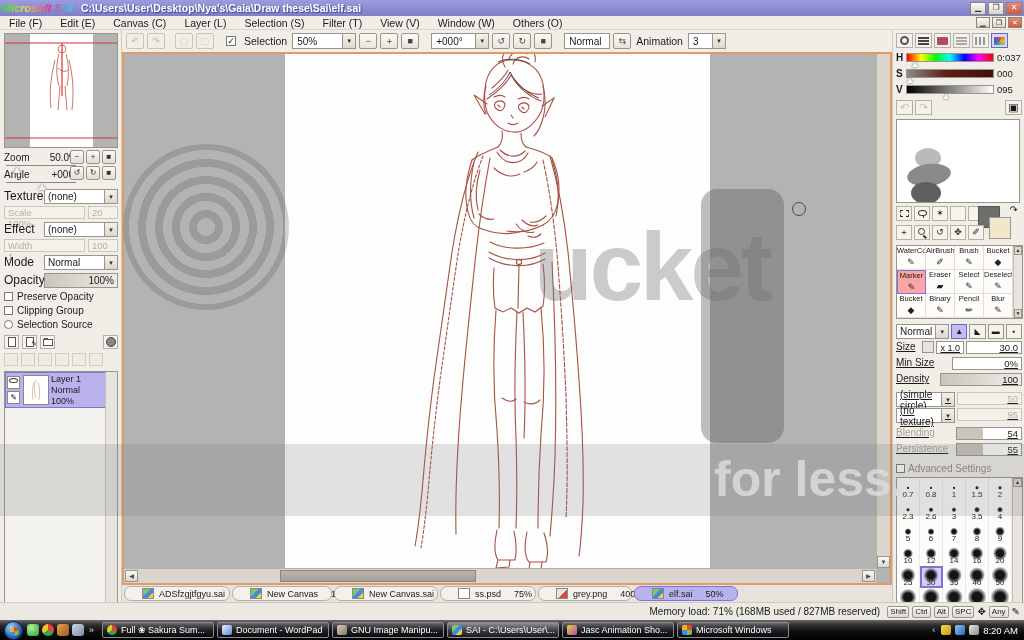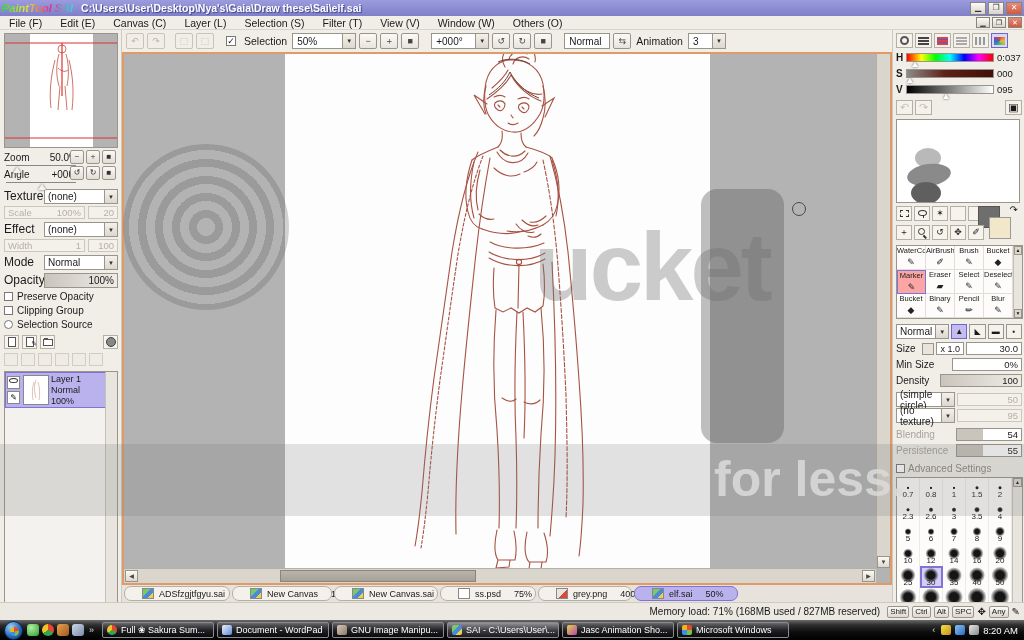--- a/index.html
+++ b/index.html
@@ -51,21 +51,21 @@
   .trk{position:relative;height:1px;background:#888;width:70px;margin-left:2px;}
   .thumb{position:absolute;top:2px;width:0;height:0;border-left:4px solid transparent;border-right:4px solid transparent;border-bottom:6px solid #f5f2ec;filter:drop-shadow(0 0 1px #666);}
   .navbtns{position:absolute;right:2px;top:0;display:grid;grid-template-columns:repeat(3,14px);grid-auto-rows:14px;gap:2px;}
   .sqbtn{background:linear-gradient(180deg,#fbf9f5,#e2ddd4);border:1px solid #9a958c;border-radius:2px;
     font-size:8px;line-height:12px;text-align:center;color:#333;}
   .lrow{display:flex;align-items:center;height:16px;margin-top:2px;}
   .llab{font-size:12px;width:40px;}
   .lbox{flex:1;height:15px;background:#fff;border:1px solid #9a958c;display:flex;align-items:center;}
   .lbox .cv{padding:0 3px;font-size:10px;flex:1;}
   .disrow{display:flex;align-items:center;height:14px;margin-top:1px;gap:3px;}
-  .dbox{height:13px;border:1px solid #ccc7bd;color:#b5b0a6;font-size:9.5px;display:flex;align-items:flex-start;padding:0 3px;background:#f4f1eb;}
+  .dbox{height:13px;border:1px solid #ccc7bd;color:#b5b0a6;font-size:9.5px;display:flex;align-items:flex-start;padding:0 3px;background:#f4f1eb;flex-direction:column;}
   .checkrow{display:flex;align-items:center;height:12px;margin-top:2px;font-size:10px;gap:4px;}
   .cb{width:9px;height:9px;border:1px solid #777;background:#fff;}
   .rb{width:9px;height:9px;border:1px solid #777;background:#fff;border-radius:50%;}
   .ltbrow{display:flex;align-items:center;gap:3px;height:17px;margin-top:3px;}
   .lticon{width:15px;height:14px;border:1px solid #b5b0a6;background:#f7f4ee;position:relative;}
   .pg{position:absolute;left:3px;top:1px;width:8px;height:10px;background:#fff;border:1px solid #555;}
   .pen7{position:absolute;right:-1px;bottom:0;font-size:7px;color:#333;}
   .fold{position:absolute;left:2px;top:3px;width:10px;height:7px;background:#fff;border:1px solid #555;}
   .fold:before{content:"";position:absolute;left:0;top:-2px;width:4px;height:2px;background:#555;}
   .mask{position:absolute;left:2px;top:1px;width:10px;height:10px;border:1px solid #444;background:#888;border-radius:50%;}
@@ -121,21 +121,21 @@
   .tool{border-right:1px solid #e2ded6;border-bottom:1px solid #e2ded6;text-align:center;overflow:hidden;background:#fdfcfa;}
   .tool.sel{background:#fca5a5;border:1px solid #7f74d4;}
   .tlbl{display:block;font-size:7.5px;line-height:9px;white-space:nowrap;}
   .tico{font-size:9px;line-height:10px;color:#222;}
   .tgscroll{width:10px;background:#e8e5de;border-left:1px solid #c5c0b6;position:relative;}
   .tgscroll .u{position:absolute;top:0;width:100%;height:9px;background:#ddd8cf;border:1px solid #9a958c;font-size:5px;text-align:center;line-height:7px;}
   .tgscroll .d{position:absolute;bottom:0;width:100%;height:9px;background:#ddd8cf;border:1px solid #9a958c;font-size:5px;text-align:center;line-height:7px;}
   .bmrow{display:flex;align-items:center;gap:2px;height:17px;margin-top:4px;}
   .shapebtn{width:17px;height:15px;border:1px solid #9a958c;background:#f5f2ec;font-size:8px;line-height:13px;text-align:center;}
   .shapebtn.on{background:#c3bcf0;border-color:#6f66cc;}
-  .prow{display:flex;align-items:center;height:15px;margin-top:1px;}
+  .prow{display:flex;align-items:flex-start;height:15px;margin-top:1px;text-decoration:underline;}
   .plab{font-size:10px;flex:1;white-space:nowrap;}
   .plab.dim{color:#a8a39a;}
   .pval{height:13px;border:1px solid #9a958c;background:#fff;font-size:9.5px;display:flex;align-items:center;justify-content:flex-end;padding:0 3px;}
   .fill40{background:linear-gradient(90deg,#c9c5bd 40%,#fff 40%);}
   .fillfull{background:linear-gradient(90deg,#c9c5bd,#efece6);}
   .minibtn{width:12px;height:12px;border:1px solid #9a958c;background:#e8e4dc;margin-right:2px;}
   .multbox{height:13px;border:1px solid #9a958c;background:#fff;font-size:9px;display:flex;align-items:center;padding:0 3px;margin-right:2px;}
   .dimbox{height:13px;border:1px solid #ccc7bd;background:#f4f1eb;color:#b5b0a6;font-size:9.5px;display:flex;align-items:center;justify-content:flex-end;padding:0 3px;}
   .advrow{display:flex;align-items:center;gap:3px;height:14px;margin-top:3px;color:#8d887f;font-size:10px;}
   .sizegrid{margin-top:2px;width:127px;height:140px;border:1px solid #9a958c;background:#fdfcfa;overflow:hidden;position:relative;display:flex;}
@@ -193,21 +193,21 @@
   .wm-textL{left:53px;top:450px;font-size:50px;font-weight:bold;color:rgba(218,218,218,.85);}
   .wm-textR{left:714px;top:450px;font-size:50px;font-weight:bold;color:rgba(218,218,218,.85);}
   .cursorcircle{left:792px;top:202px;width:14px;height:14px;border:1.5px solid #4a4a4a;border-radius:50%;background:transparent;z-index:45;}
 </style>
 </head>
 <body>
 
 <div class="screen">
 
   <div class="abs titlebar">
-    <span class="logo">PaintTool SAI</span>
+    <span class="logo">Microsoft SAI</span>
     <span class="titletxt">C:\Users\User\Desktop\Nya's\Gaia\Draw these\Sai\elf.sai</span>
     <span class="winbtns">
       <span class="wbtn">▁</span>
       <span class="wbtn">❐</span>
       <span class="wbtn close">✕</span>
     </span>
   </div>
 
   <div class="abs menubar">
     <span class="menu">File (F)</span>

